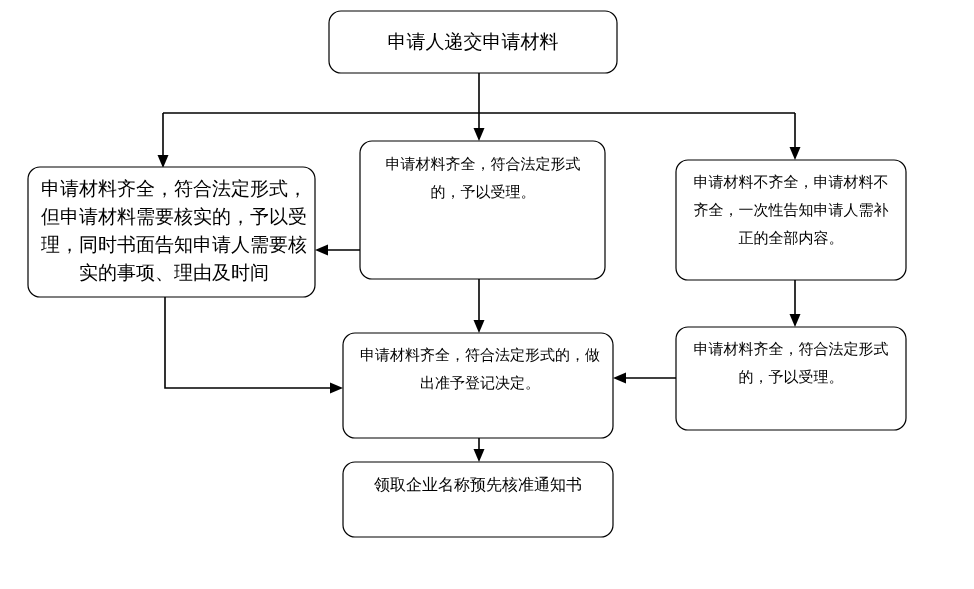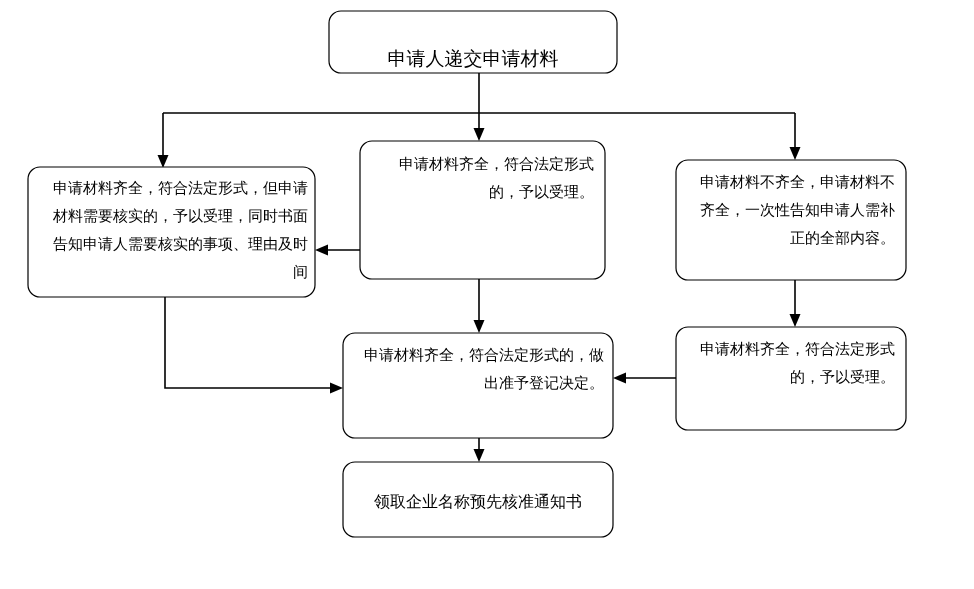--- a/index.html
+++ b/index.html
@@ -48,24 +48,23 @@
     color: #000000;
     font-family: "DejaVu Sans", "Liberation Sans", sans-serif;
     font-size: 15px;
     line-height: 26px;
     letter-spacing: 0px;
     white-space: pre-line;
     pointer-events: none;
   }
   .label-center {
     text-align: center;
-    margin-top: 17px;
   }
   .label-left {
-    text-align: right;
+    text-align: center;
   }
 </style>
 </head>
 <body>
 
 <div id="flow-root">
 
   <svg id="flow-svg" viewBox="0 0 974 589">
 
     <g>
@@ -113,21 +112,21 @@
       <rect class="node-shape" x="676" y="327" width="230" height="103" rx="12" ry="12"></rect>
 
       <rect class="node-shape" x="343" y="333" width="270" height="105" rx="12" ry="12"></rect>
 
       <rect class="node-shape" x="343" y="462" width="270" height="75" rx="12" ry="12"></rect>
     </g>
   </svg>
 
   <div class="node-label label-center" style="left:329px; top:26px; width:288px; font-size:19px; line-height:30px;">申请人递交申请材料</div>
 
-  <div class="node-label label-left" style="left:40px; top:174px; width:268px; font-size:15px; line-height:28px;">申请材料齐全，符合法定形式，但申请材料需要核实的，予以受理，同时书面告知申请人需要核实的事项、理由及时间</div>
+  <div class="node-label label-left" style="left:40px; top:174px; width:268px; font-size:19px; line-height:28px;">申请材料齐全，符合法定形式，但申请材料需要核实的，予以受理，同时书面告知申请人需要核实的事项、理由及时间</div>
 
   <div class="node-label label-left" style="left:372px; top:150px; width:222px; font-size:15px; line-height:28px;">申请材料齐全，符合法定形式的，予以受理。</div>
 
   <div class="node-label label-left" style="left:687px; top:168px; width:208px; font-size:15px; line-height:28px;">申请材料不齐全，申请材料不齐全，一次性告知申请人需补正的全部内容。</div>
 
   <div class="node-label label-left" style="left:687px; top:335px; width:208px; font-size:15px; line-height:28px;">申请材料齐全，符合法定形式的，予以受理。</div>
 
   <div class="node-label label-center" style="left:343px; top:471px; width:270px; font-size:16px; line-height:28px;">领取企业名称预先核准通知书</div>
 
   <div class="node-label label-left" style="left:356px; top:341px; width:248px; font-size:15px; line-height:28px;">申请材料齐全，符合法定形式的，做出准予登记决定。</div>

